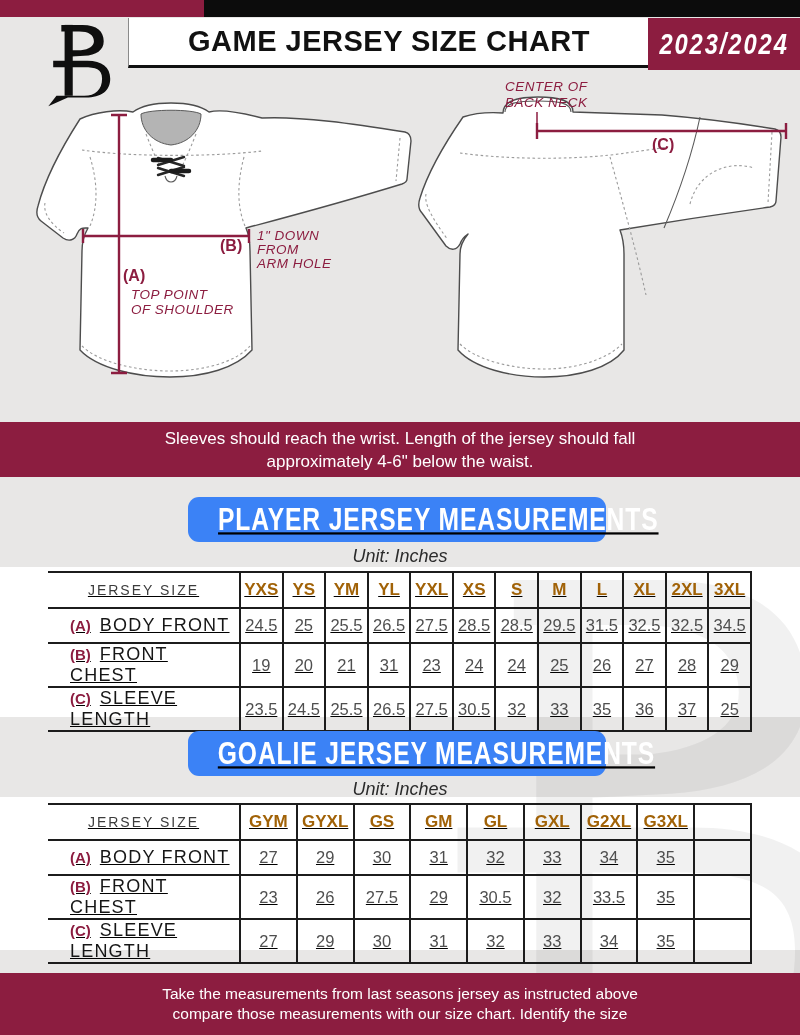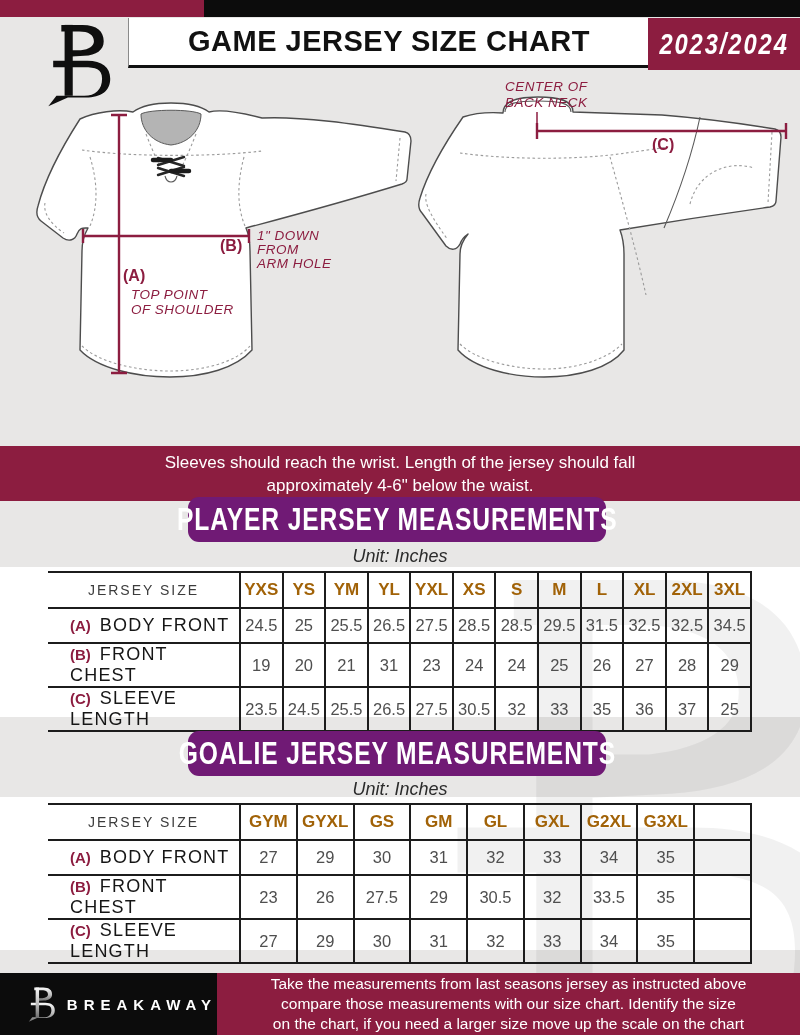--- a/index.html
+++ b/index.html
@@ -42,27 +42,27 @@
 
   .watermark{left:345px;top:545px;width:540px;height:610px;opacity:.05;}
 
   
   .diagrams{left:0;top:0;width:800px;height:425px;}
 
   
   .notice{
     left:0;top:422px;width:800px;height:55px;background:#8C1D40;
     display:flex;flex-direction:column;align-items:center;justify-content:center;
-    color:#fff;font-size:17px;line-height:23px;margin-top:24px;
+    color:#fff;font-size:17px;line-height:23px;
   }
 
   
   .section-banner{
-    left:188px;width:418px;height:45px;background:#701a75;border-radius:11px;
-    display:flex;align-items:center;justify-content:center;
+    left:188px;width:418px;height:45px;background:#3b82f6;border-radius:11px;
+    display:flex;align-items:center;justify-content:flex-start;text-decoration:underline;
   }
   .section-banner span{
     color:#fff;font-weight:bold;font-size:28px;letter-spacing:1px;white-space:nowrap;
     display:inline-block;transform:scale(.88,1.12);
   }
   .banner-player{top:497px;}
   .banner-goalie{top:731px;}
 
   .unit-line{
     left:0;width:800px;height:22px;line-height:22px;text-align:center;
@@ -73,21 +73,21 @@
 
   
   .meas-table{
     position:absolute;left:48px;width:704px;border-collapse:collapse;table-layout:fixed;
   }
   .table-player{top:571px;}
   .table-goalie{top:803px;}
   .meas-table td{
     border:2px solid #1c1c1c;text-align:center;vertical-align:middle;padding:0;
   }
-  .meas-table tr{height:35px;}
+  .meas-table tr{height:35px;text-decoration:underline;}
   .meas-table tr.hrow{height:36px;}
   .meas-table td.corner{
     border-left:none;font-size:14px;letter-spacing:2px;color:#3c3c3c;
   }
   .meas-table td.rowhead{
     border-left:none;text-align:left;padding-left:22px;
   }
   .rkey{font-weight:bold;font-size:15px;color:#8C1D40;margin-right:9px;}
   .rlbl{font-size:18px;color:#161616;letter-spacing:1.2px;}
   .meas-table td.size-head{font-weight:bold;font-size:17px;color:#a16207;}
@@ -359,35 +359,17 @@
         <td class="val">32</td>
         <td class="val">33</td>
         <td class="val">34</td>
         <td class="val">35</td>
         <td class="val"></td>
       </tr>
     </tbody>
   </table>
 
 <div class="abs footer">
-  <div class="footer-black">
-    <svg class="logo-footer" viewBox="0 0 96 108">
-      <defs>
-        <linearGradient id="silver" x1="0" y1="0" x2="0" y2="1">
-          <stop offset="0" stop-color="#fafafa"></stop>
-          <stop offset=".55" stop-color="#bdbdbd"></stop>
-          <stop offset="1" stop-color="#6f6f6f"></stop>
-        </linearGradient>
-      </defs>
-      <g fill="url(#silver)">
-        <path d="M30,6 H56 C74,6 82,14 82,26 C82,37 73,43 58,44 L38,45 V37 H54 C64,36 70,32 70,26 C70,18 63,14 52,14 H30 Z"></path>
-        <path d="M20,50 H62 C80,50 90,58 90,72 C90,87 79,95 60,95 H38 L14,106 L24,93 H58 C72,93 80,85 80,72 C80,60 72,58 58,58 H20 Z"></path>
-        <rect x="34" y="6" width="10" height="87"></rect>
-      </g>
-    </svg>
-    <span class="brand">BREAKAWAY</span>
-  </div>
   <div class="footer-maroon">
     <div>Take the measurements from last seasons jersey as instructed above</div>
     <div>compare those measurements  with our size chart. Identify the size</div>
-    <div>on the chart, if you need a larger size move up the scale on the chart</div>
   </div>
 </div>
 
 </body></html>

